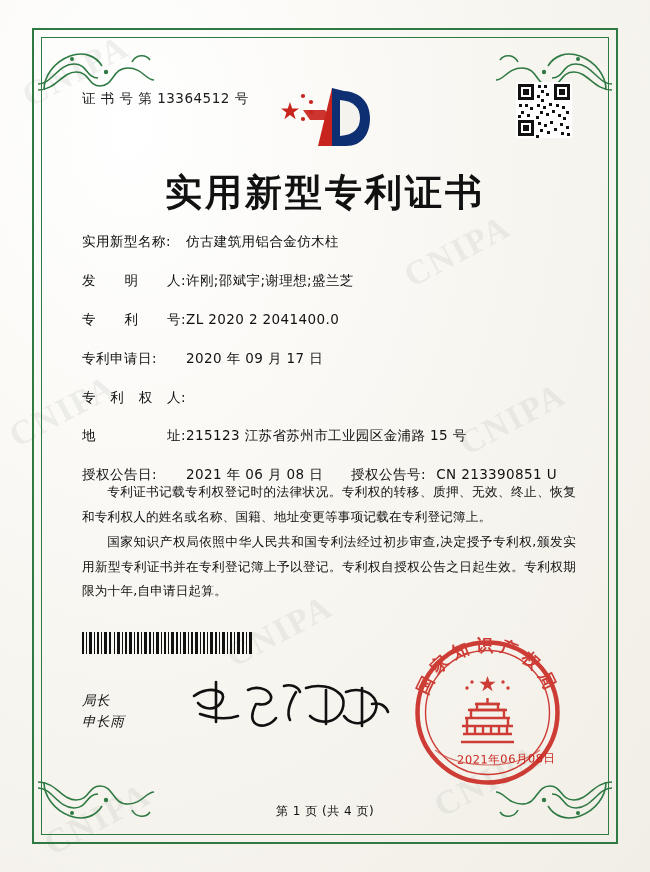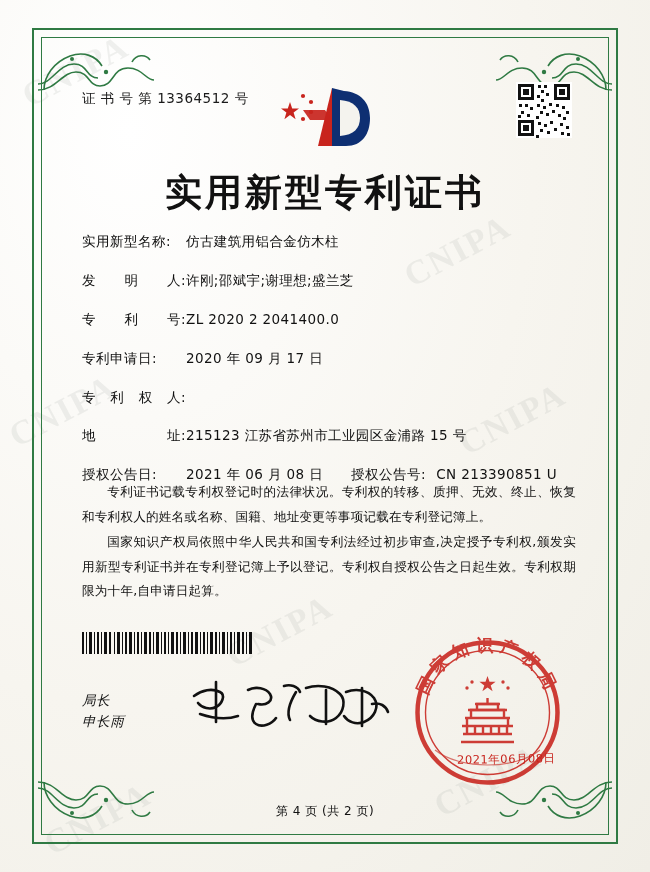--- a/index.html
+++ b/index.html
@@ -536,16 +536,16 @@
               <circle cx="62" cy="58" r="1.7"></circle>
             <circle cx="98" cy="52" r="1.7"></circle>
               <circle cx="103" cy="58" r="1.7"></circle>
           </g>
           <path d="M30 120 C55 140 110 140 135 120" fill="none" stroke="#c8241d" stroke-width="1.2" opacity="0.7"></path>
         </g>
       </svg>
     </div>
     <div class="seal-date">2021年06月08日</div>
 
-    <div class="footer">第 4 页 (共 2 页)</div>
+    <div class="footer">第 1 页 (共 4 页)</div>
 
   </div>
 </div>
 
 </body></html>

